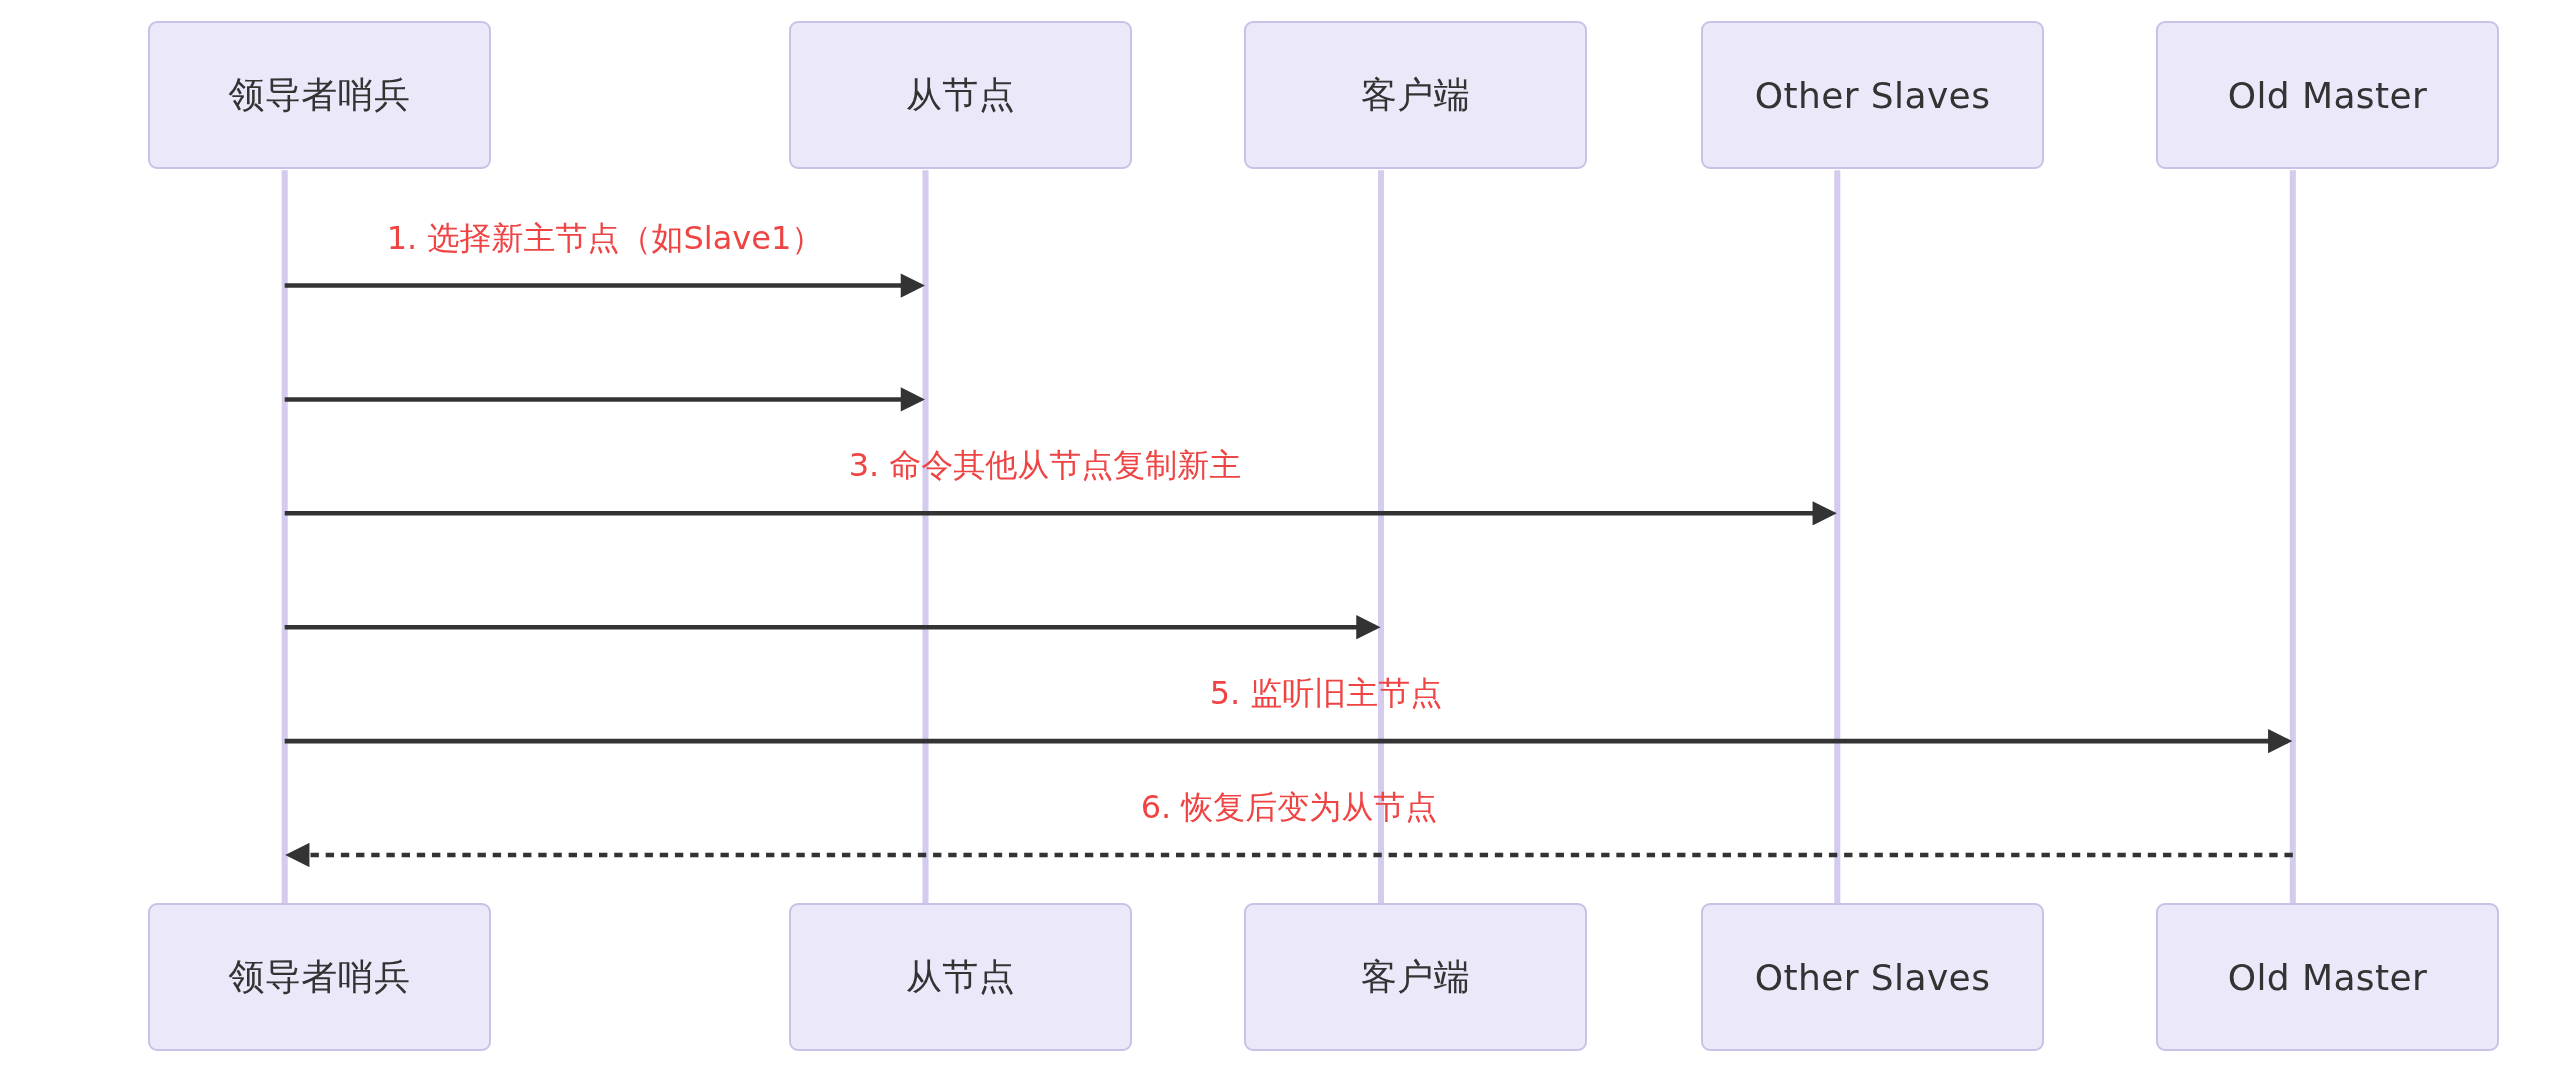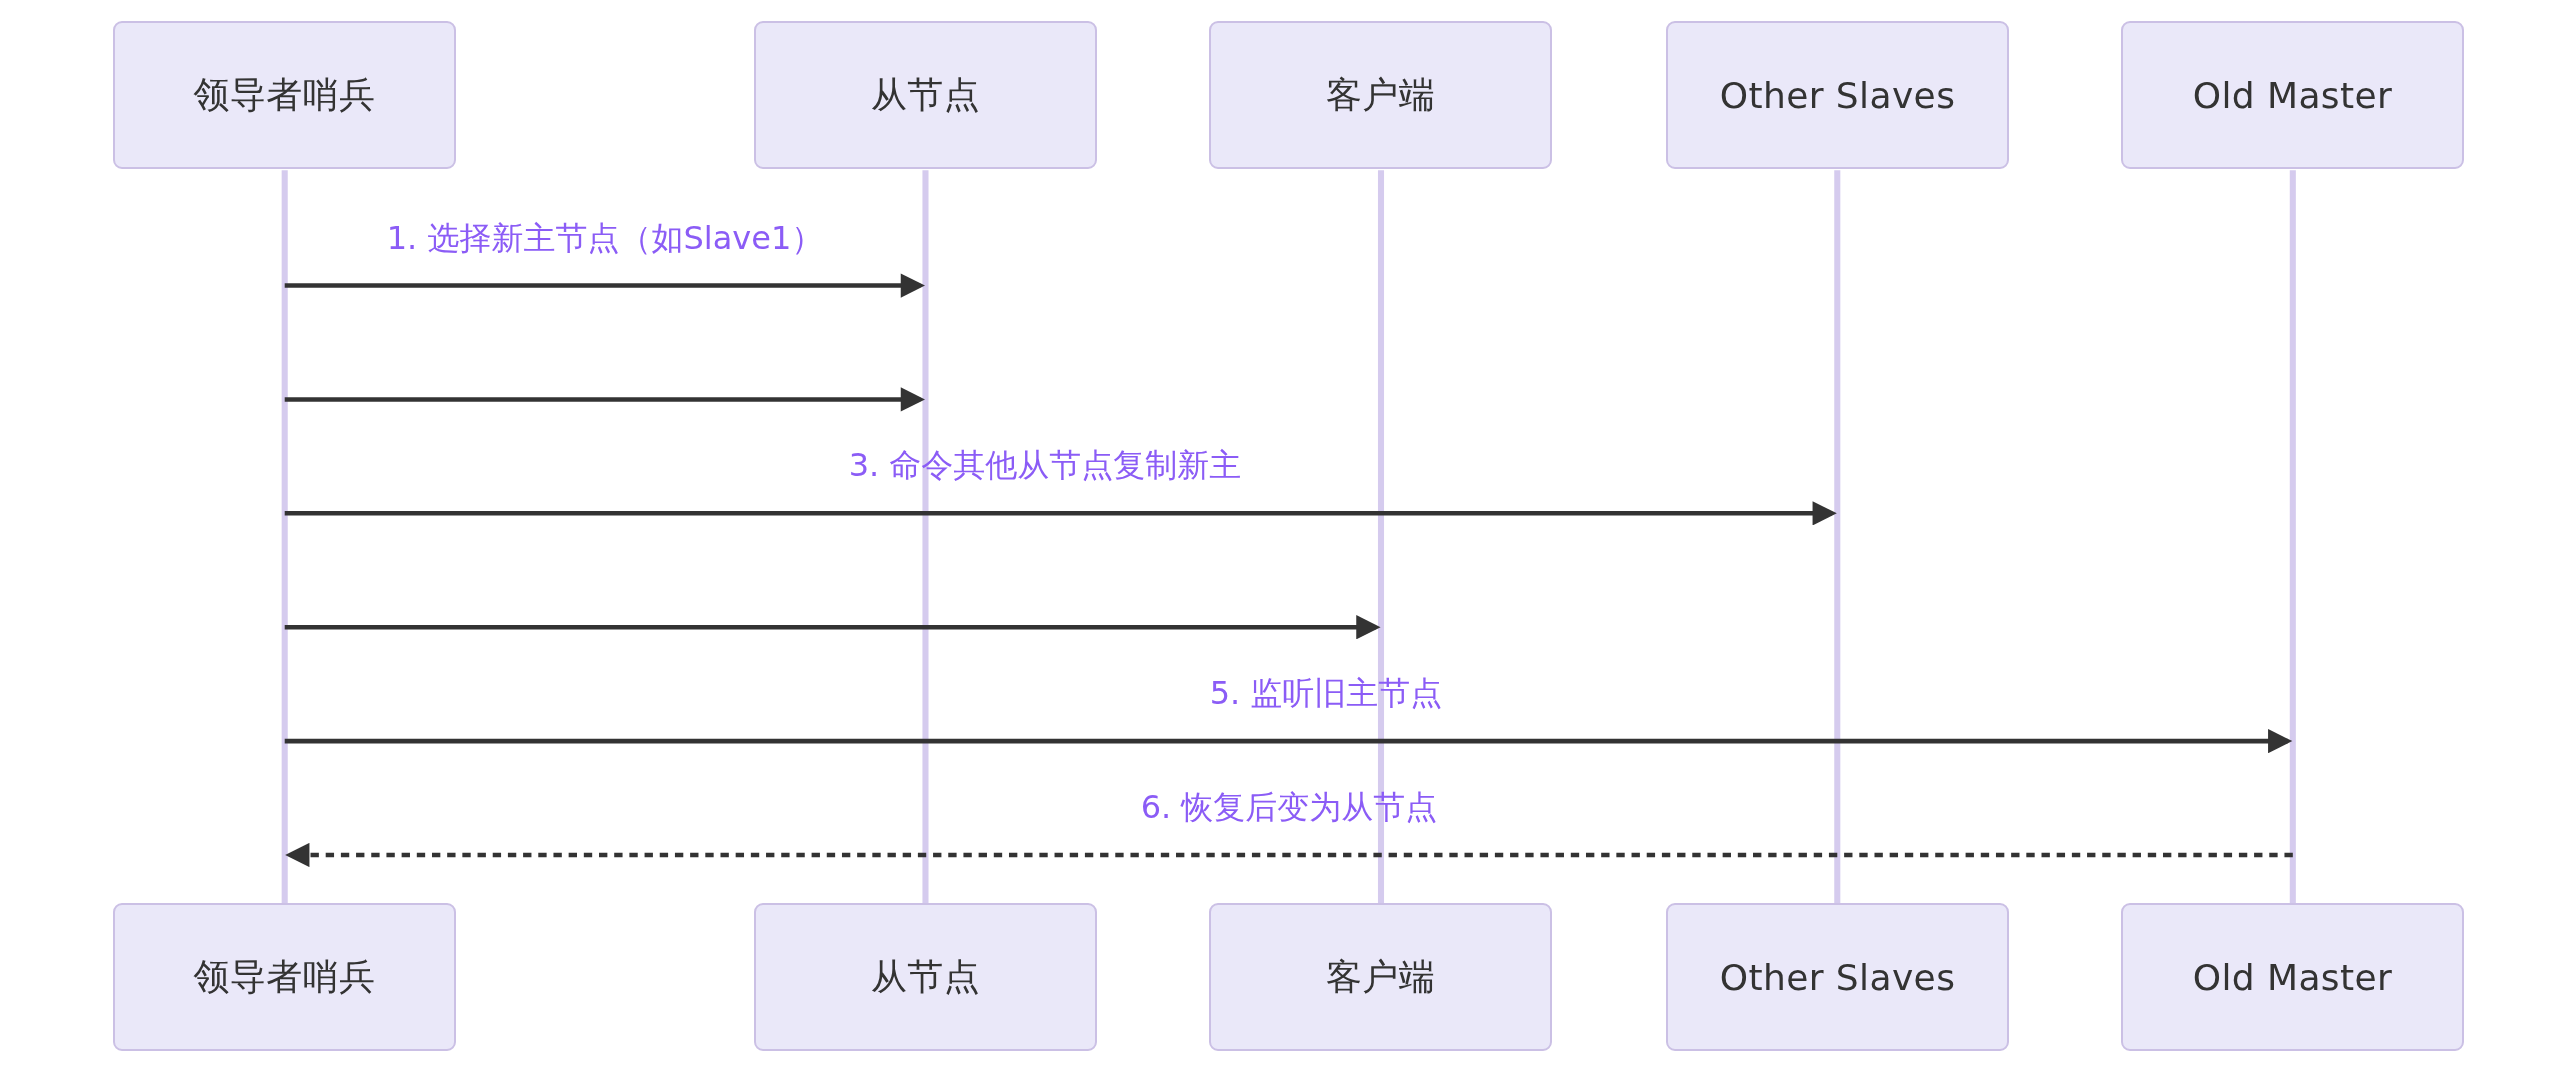--- a/index.html
+++ b/index.html
@@ -36,33 +36,34 @@
     position: absolute;
     width: 339px;
     height: 144px;
     background: #eae8f9;
     border: 2.3px solid #cbc0e5;
     border-radius: 9px;
     display: flex;
     align-items: center;
     justify-content: center;
     box-sizing: content-box;
+    margin-left: 35px;
   }
   .actor-label {
     font-size: 36px;
     color: #333333;
     white-space: nowrap;
     letter-spacing: 0.4px;
   }
   .msg {
     position: absolute;
     transform: translateX(-50%);
     font-size: 32px;
     line-height: 39px;
-    color: #8b5cf6;
+    color: #ef4444;
     white-space: nowrap;
     text-align: center;
   }
 </style>
 </head>
 <body>
 
 <div class="canvas">
 
   <svg class="wires" viewBox="0 0 3393 1413">

